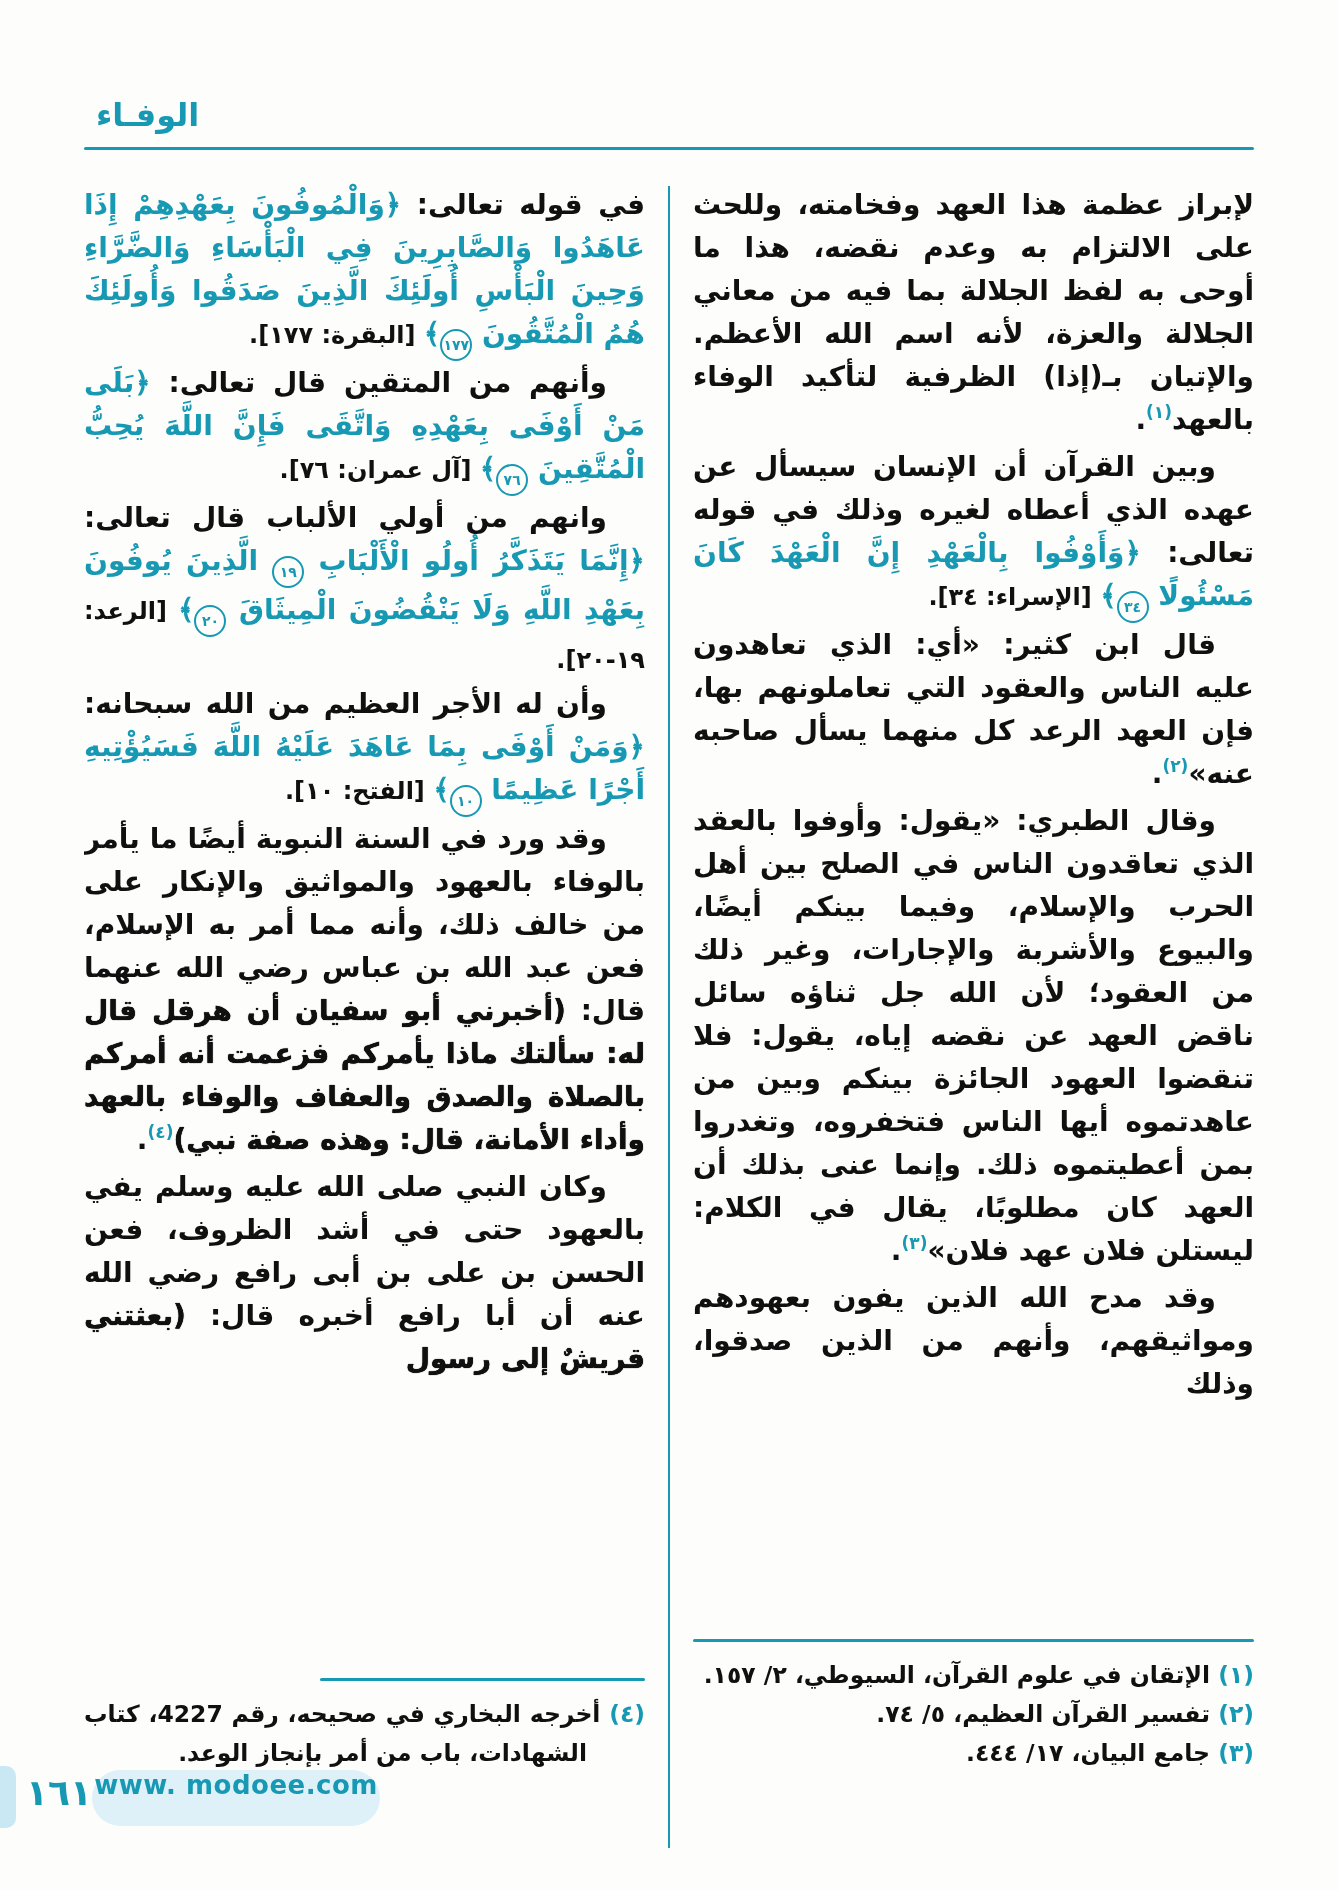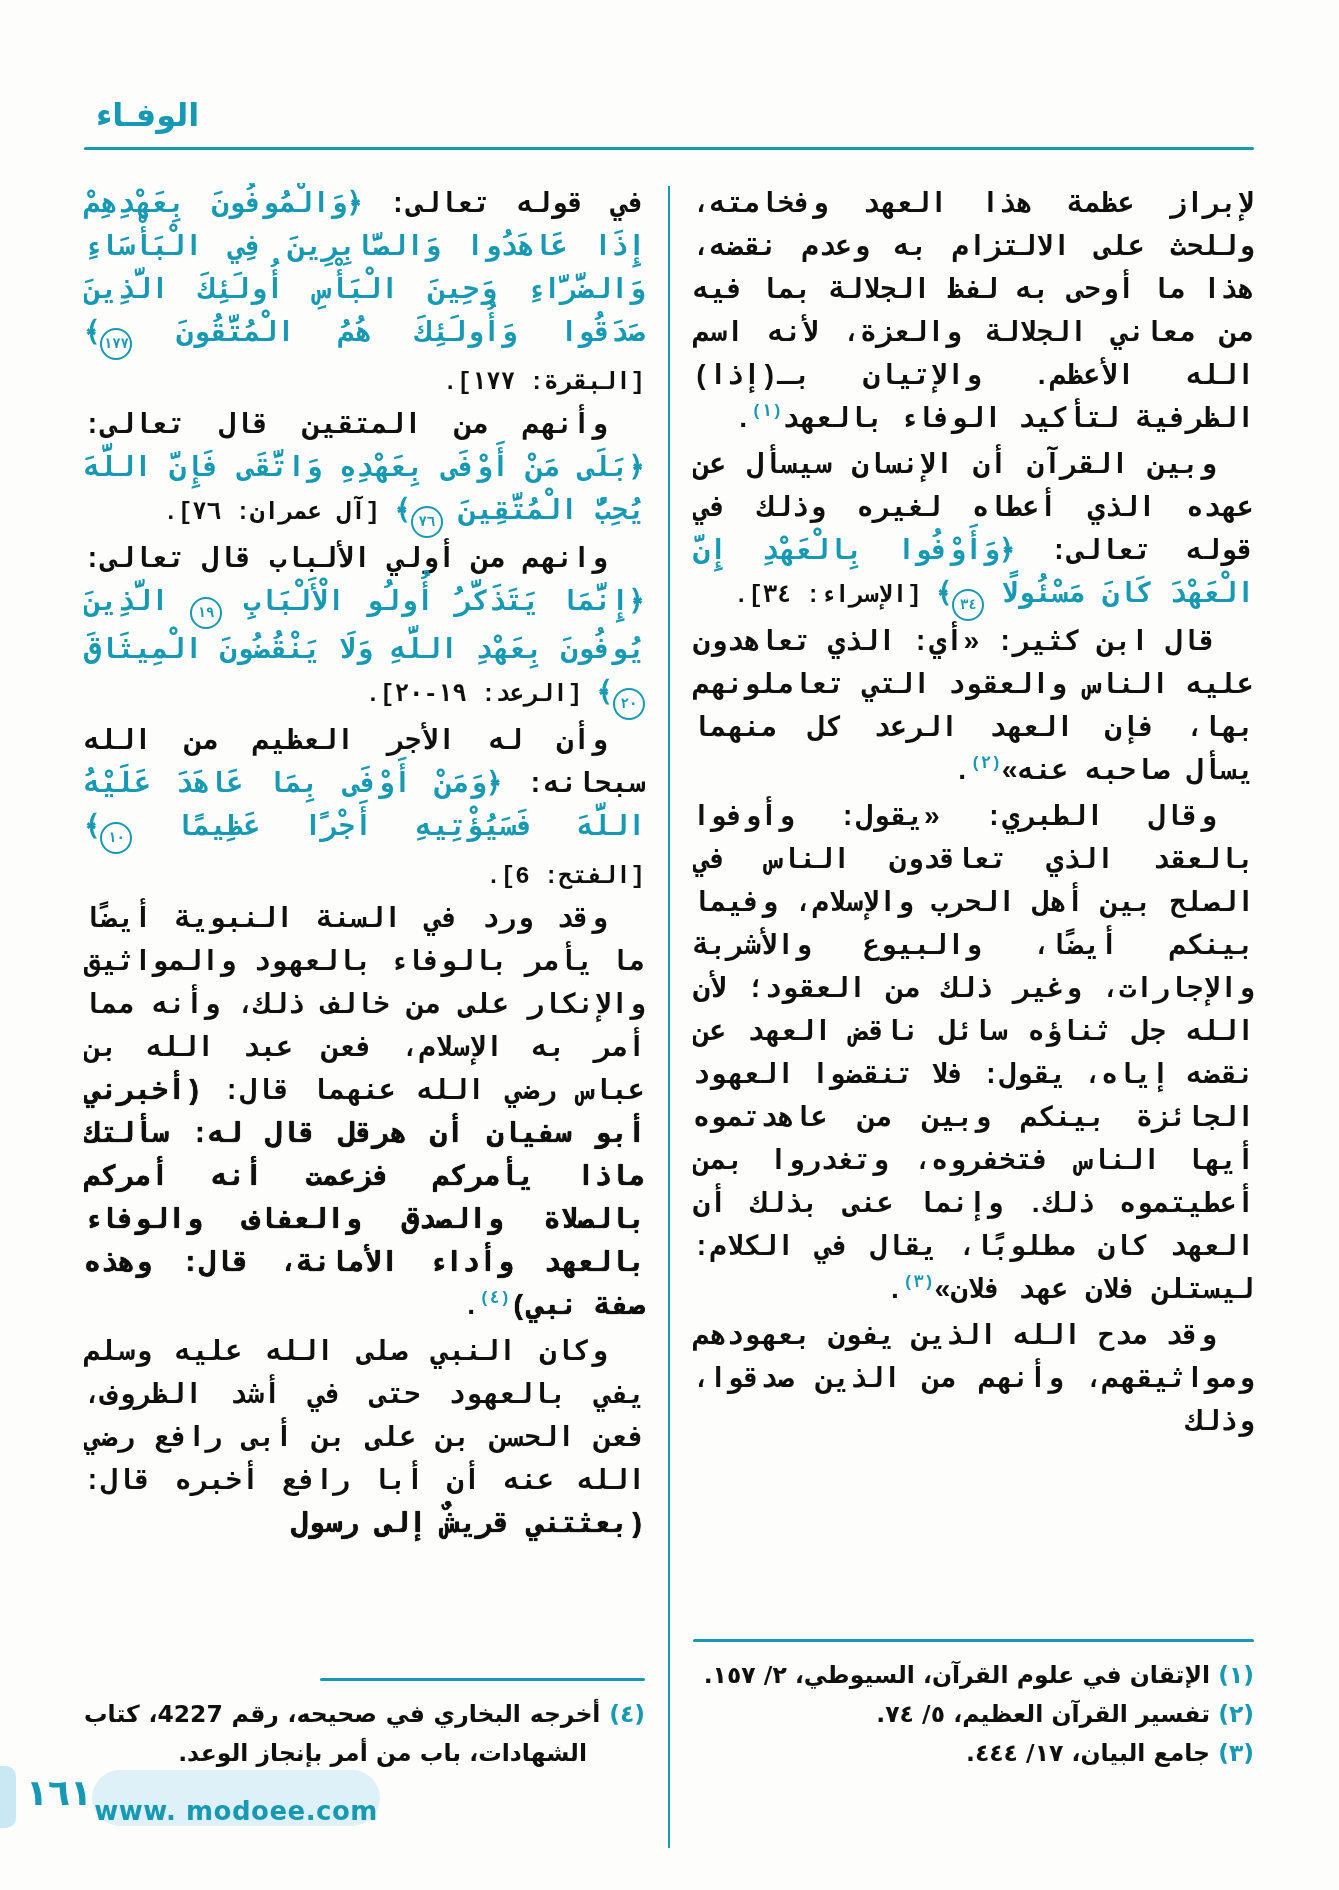--- a/index.html
+++ b/index.html
@@ -30,21 +30,21 @@
   }
   .col { position:relative; width:561px; height:100%; }
   .col-body { max-height:1445px; overflow:hidden; }
   .col-divider {
     position:absolute; left:668px; top:186px; width:2px; height:1662px;
     background:var(--accent);
   }
 
   .para {
     font-size:28px; line-height:43px; font-weight:700;
-    color:#101010; text-align:justify; text-indent:38px;font-family:Liberation Mono, monospace;
+    color:#101010; text-align:justify; text-indent:38px;
   }
   .para.no-indent { text-indent:0; }
   .t { color:#101010; }
   .b { text-shadow:0 0 0.7px currentColor, 0 0 0.7px currentColor; }
   .q { color:var(--accent); font-weight:700; }
   .r { color:#101010; font-size:24px; }
   .f {
     color:var(--accent); font-size:17px; display:inline-block;
     position:relative; top:-11px; text-indent:0;
   }
@@ -74,21 +74,21 @@
     position:absolute; left:0; top:1766px; width:16px; height:62px;
     background:#c9e8f3; border-radius:0 10px 10px 0;
   }
   .page-num {
     position:absolute; left:26px; top:1772px;
     color:var(--accent); font-size:36px; font-weight:700;
   }
   .site-pill {
     position:absolute; left:92px; top:1770px; width:288px; height:56px;
     background:var(--pill); border-radius:28px;
-    display:flex; align-items:flex-end; justify-content:center;
+    display:flex; align-items:flex-start; justify-content:center;
   }
   .site-text {
     direction:ltr; color:var(--accent); font-size:26px; font-weight:700;
     letter-spacing:0.5px;
   }
 </style>
 </head>
 <body style="background: rgb(253, 253, 251);">
 
 <div class="page">
@@ -115,21 +115,21 @@
             <div class="fn-item"><span class="fn-num">(٣)</span><span class="fn-text"> جامع البيان، ١٧/ ٤٤٤.</span></div>
           </div>
       </div>
     </div>
 
     <div class="col">
       <div class="col-body" id="col-left-body">
           <p class="para no-indent"><span class="t">في قوله تعالى: </span><span class="q">﴿وَالْمُوفُونَ بِعَهْدِهِمْ إِذَا عَاهَدُوا وَالصَّابِرِينَ فِي الْبَأْسَاءِ وَالضَّرَّاءِ وَحِينَ الْبَأْسِ أُولَئِكَ الَّذِينَ صَدَقُوا وَأُولَئِكَ هُمُ الْمُتَّقُونَ </span><span class="n">١٧٧</span><span class="q">﴾</span><span class="r"> [البقرة: ١٧٧].</span></p>
           <p class="para"><span class="t">وأنهم من المتقين قال تعالى: </span><span class="q">﴿بَلَى مَنْ أَوْفَى بِعَهْدِهِ وَاتَّقَى فَإِنَّ اللَّهَ يُحِبُّ الْمُتَّقِينَ </span><span class="n">٧٦</span><span class="q">﴾</span><span class="r"> [آل عمران: ٧٦].</span></p>
           <p class="para"><span class="t">وانهم من أولي الألباب قال تعالى: </span><span class="q">﴿إِنَّمَا يَتَذَكَّرُ أُولُو الْأَلْبَابِ </span><span class="n">١٩</span><span class="q"> الَّذِينَ يُوفُونَ بِعَهْدِ اللَّهِ وَلَا يَنْقُضُونَ الْمِيثَاقَ </span><span class="n">٢٠</span><span class="q">﴾</span><span class="r"> [الرعد: ١٩-٢٠].</span></p>
-          <p class="para"><span class="t">وأن له الأجر العظيم من الله سبحانه: </span><span class="q">﴿وَمَنْ أَوْفَى بِمَا عَاهَدَ عَلَيْهُ اللَّهَ فَسَيُؤْتِيهِ أَجْرًا عَظِيمًا </span><span class="n">١٠</span><span class="q">﴾</span><span class="r"> [الفتح: 6].</span></p>
+          <p class="para"><span class="t">وأن له الأجر العظيم من الله سبحانه: </span><span class="q">﴿وَمَنْ أَوْفَى بِمَا عَاهَدَ عَلَيْهُ اللَّهَ فَسَيُؤْتِيهِ أَجْرًا عَظِيمًا </span><span class="n">١٠</span><span class="q">﴾</span><span class="r"> [الفتح: ١٠].</span></p>
           <p class="para"><span class="t">وقد ورد في السنة النبوية أيضًا ما يأمر بالوفاء بالعهود والمواثيق والإنكار على من خالف ذلك، وأنه مما أمر به الإسلام، فعن عبد الله بن عباس رضي الله عنهما قال: </span><span class="t b">(أخبرني أبو سفيان أن هرقل قال له: سألتك ماذا يأمركم فزعمت أنه أمركم بالصلاة والصدق والعفاف والوفاء بالعهد وأداء الأمانة، قال: وهذه صفة نبي)</span><span class="f">(٤)</span><span class="t">.</span></p>
           <p class="para"><span class="t">وكان النبي صلى الله عليه وسلم يفي بالعهود حتى في أشد الظروف، فعن الحسن بن على بن أبى رافع رضي الله عنه أن أبا رافع أخبره قال: </span><span class="t b">(بعثتني قريشٌ إلى رسول</span></p>
         </div>
       <div class="fn-block">
         <div class="fn-sep short" id="sep-left"></div>
         <div id="fns-left">
             <div class="fn-item"><span class="fn-num">(٤)</span><span class="fn-text"> أخرجه البخاري في صحيحه، رقم 4227، كتاب الشهادات، باب من أمر بإنجاز الوعد.</span></div>
           </div>
       </div>
     </div>

